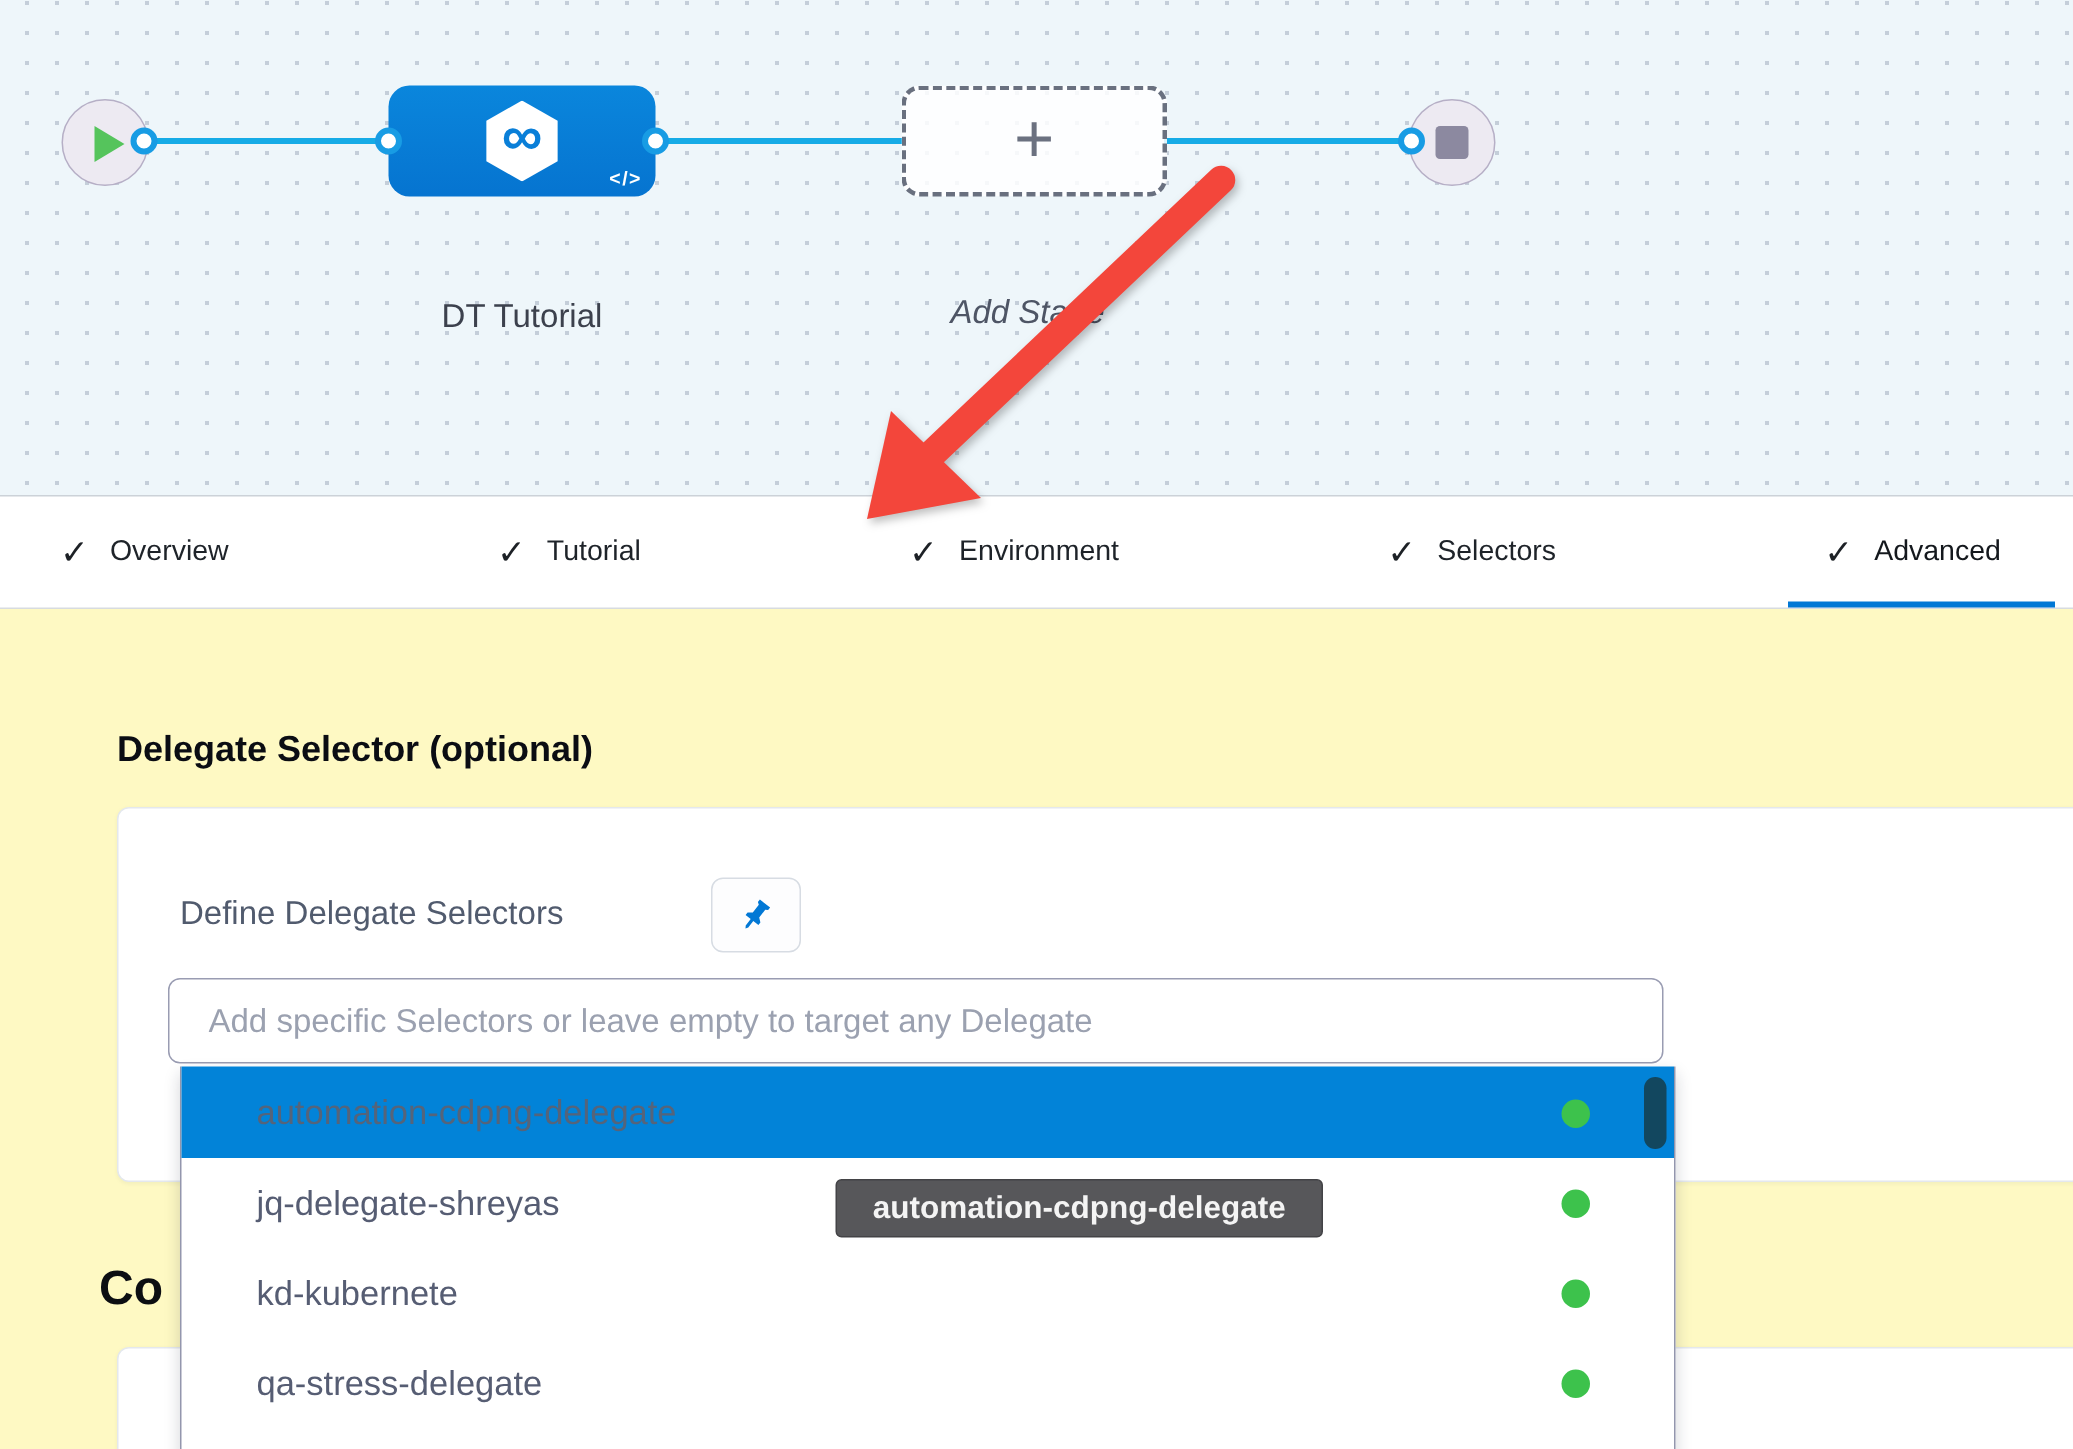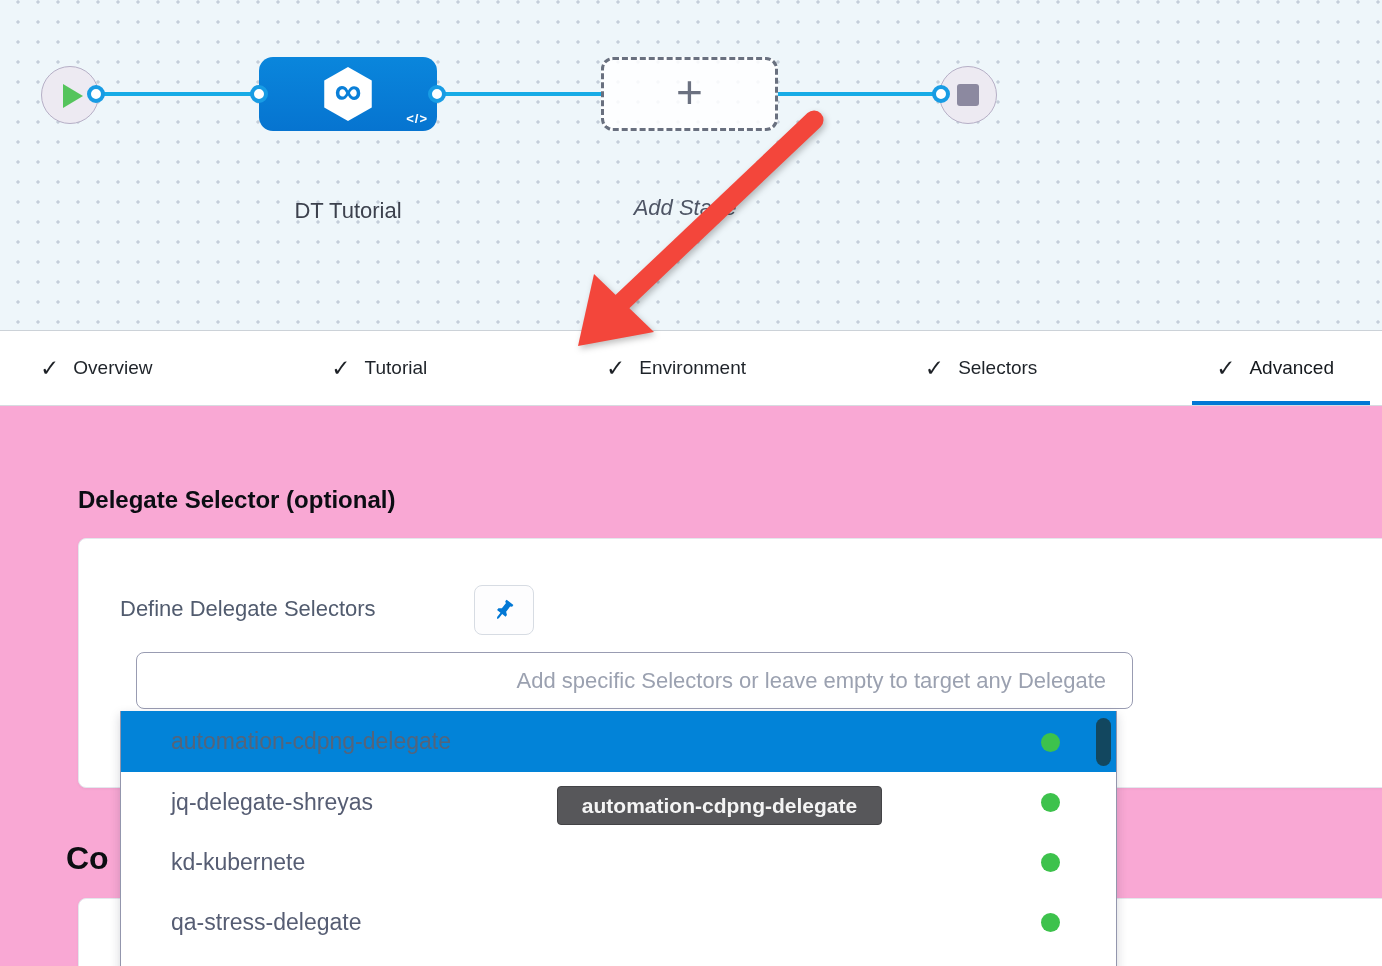--- a/index.html
+++ b/index.html
@@ -54,38 +54,38 @@
   }
   .tab { position:relative; display:flex; align-items:center; gap:14px; height:100%; cursor:pointer; }
   .tab .check { font-size:23px; color:#1d2126; }
   .tab .tab-label { font-size:19px; color:#1e2329; font-weight:500; }
   .tab.active .tab-label { font-weight:400; color:#14181d; }
   .tab.active::after {
     content:""; position:absolute; left:-24px; right:-36px; bottom:0; height:4px; background:#0278d5;
   }
 
   
-  .content { position:absolute; left:0; top:406px; width:1382px; height:560px; background:#f9a8d4; }
+  .content { position:absolute; left:0; top:406px; width:1382px; height:560px; background:#fef9c3; }
   .section-title { position:absolute; left:78px; top:80px; font-size:24px; font-weight:700; color:#0b0d13; }
   .card {
     position:absolute; left:78px; right:-12px; background:#ffffff;
     border:1px solid #e4e8ed; border-radius:8px; box-shadow:0 1px 3px rgba(20,30,50,0.05);
   }
   .card.delegate-card { top:132px; height:250px; z-index:2; }
   .card.lower-card { top:492px; height:90px; z-index:1; }
   .field-label { position:absolute; left:120px; top:190px; font-size:22px; color:#515b6e; z-index:3; }
   .pin-button {
     position:absolute; left:474px; top:179px; width:60px; height:50px; background:#fdfdfe;
     border:1px solid #d7dce3; border-radius:8px; z-index:3;
     display:flex; align-items:center; justify-content:center; cursor:pointer;
   }
   .selector-input {
-    position:absolute; left:136px; top:246px; width:997px; height:57px; z-index:3;
+    position:absolute; left:112px; top:246px; width:997px; height:57px; z-index:3;
     border:1.5px solid #999cb2; border-radius:8px; background:#ffffff;
-    font-family:"Liberation Sans", sans-serif; font-size:22px; color:#3a3f4a; padding:0 26px; outline:none;text-align:right;
+    font-family:"Liberation Sans", sans-serif; font-size:22px; color:#3a3f4a; padding:0 26px; outline:none;
   }
   .selector-input::placeholder { color:#9ba1b0; opacity:1; }
   .dropdown {
     position:absolute; left:120px; top:305px; width:997px; height:262px; background:#ffffff;
     border:1px solid #9396ad; border-top:none; box-shadow:0 4px 10px rgba(20,30,50,0.18); z-index:30;
   }
   .option { position:relative; height:60px; display:flex; align-items:center; padding-left:50px; cursor:pointer; }
   .option .option-label { font-size:23px; color:#565d73; }
   .option.highlighted { background:#0283d8; height:61px; }
   .option.highlighted .option-label { color:#55647a; }

